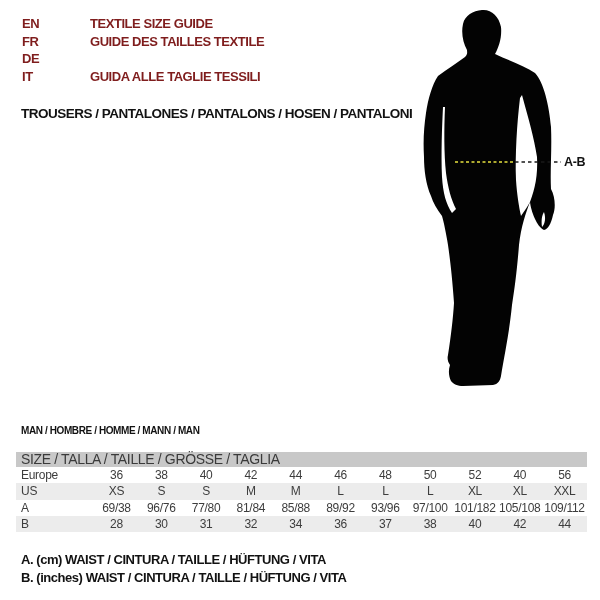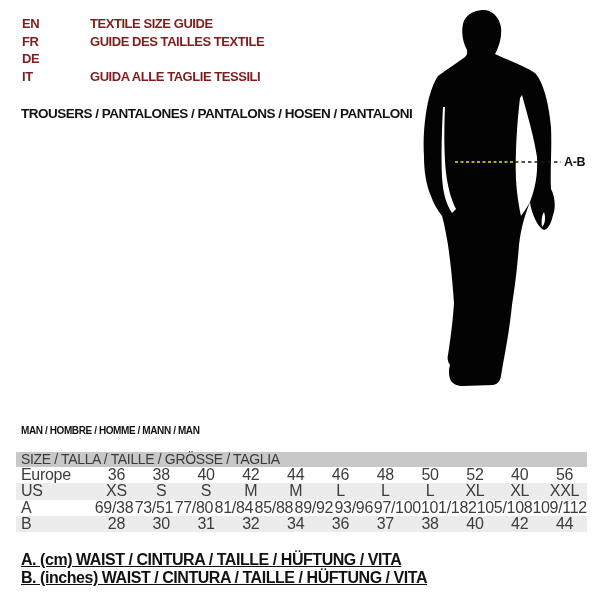--- a/index.html
+++ b/index.html
@@ -102,23 +102,24 @@
     background: var(--header-bg, #c8c8c8);
     padding-left: 5px;
     font-size: 14px;
     letter-spacing: -0.35px;
     color: #3a3a3a;
   }
   .trow {
     display: flex;
     height: 16.3px;
     line-height: 16.3px;
-    font-size: 16px;
+    font-size: 12px;
     letter-spacing: -0.3px;
     color: #3d3d3d;
+    justify-content: center;
   }
   .trow:nth-child(even) { background: var(--alt-row-bg, #ececec); }
   .tlabel {
     width: 78px;
     padding-left: 5px;
     box-sizing: border-box;
   }
   .tcell {
     flex: 1;
     text-align: center;
@@ -127,26 +128,25 @@
 
   
   .footnotes {
     position: absolute;
     left: 21px;
     top: 551px;
   }
   .footnote-line {
     height: 17.5px;
     line-height: 17.5px;
-    font-size: 16px;
+    font-size: 13px;
     font-weight: 700;
     letter-spacing: -0.45px;
     white-space: nowrap;
     color: #121212;
-    text-decoration: underline;
   }
 </style>
 </head>
 <body>
 
 <div class="canvas">
 
   <div class="lang-block">
       <div class="lang-row">
         <span class="lang-code">EN</span>
@@ -258,21 +258,21 @@
           <div class="tcell">L</div>
           <div class="tcell">L</div>
           <div class="tcell">L</div>
           <div class="tcell">XL</div>
           <div class="tcell">XL</div>
           <div class="tcell">XXL</div>
         </div>
         <div class="trow">
           <div class="tlabel">A</div>
           <div class="tcell">69/38</div>
-          <div class="tcell">73/51</div>
+          <div class="tcell">96/76</div>
           <div class="tcell">77/80</div>
           <div class="tcell">81/84</div>
           <div class="tcell">85/88</div>
           <div class="tcell">89/92</div>
           <div class="tcell">93/96</div>
           <div class="tcell">97/100</div>
           <div class="tcell">101/182</div>
           <div class="tcell">105/108</div>
           <div class="tcell">109/112</div>
         </div>

